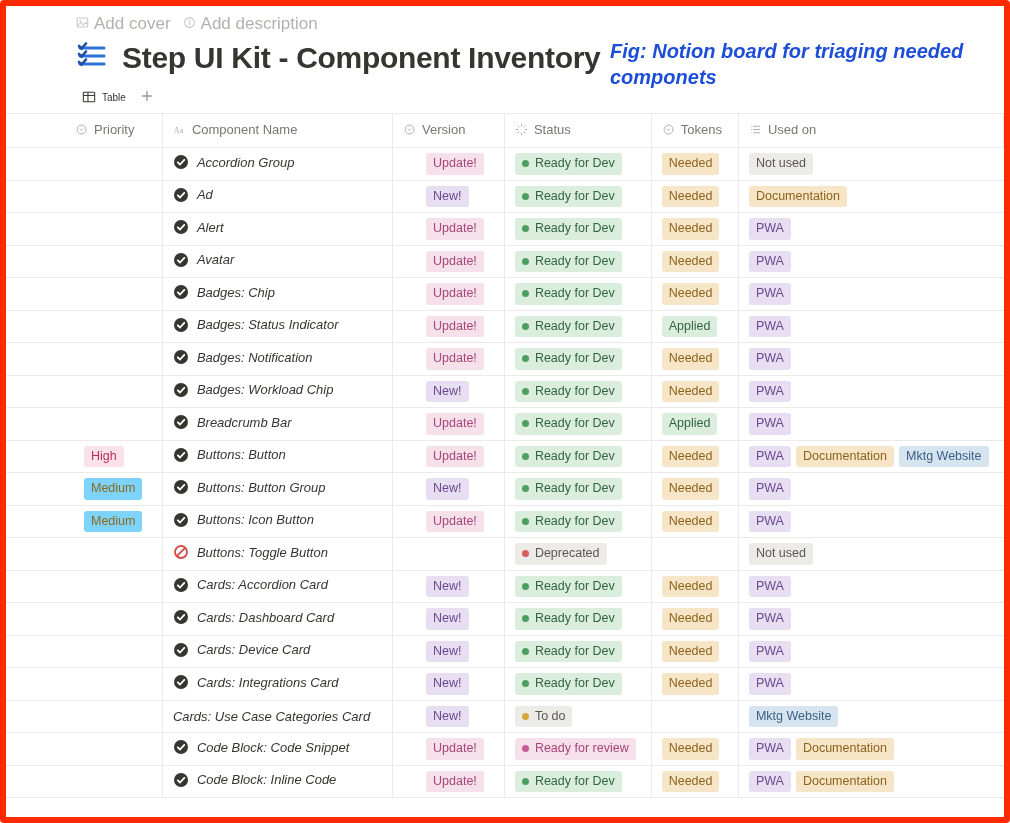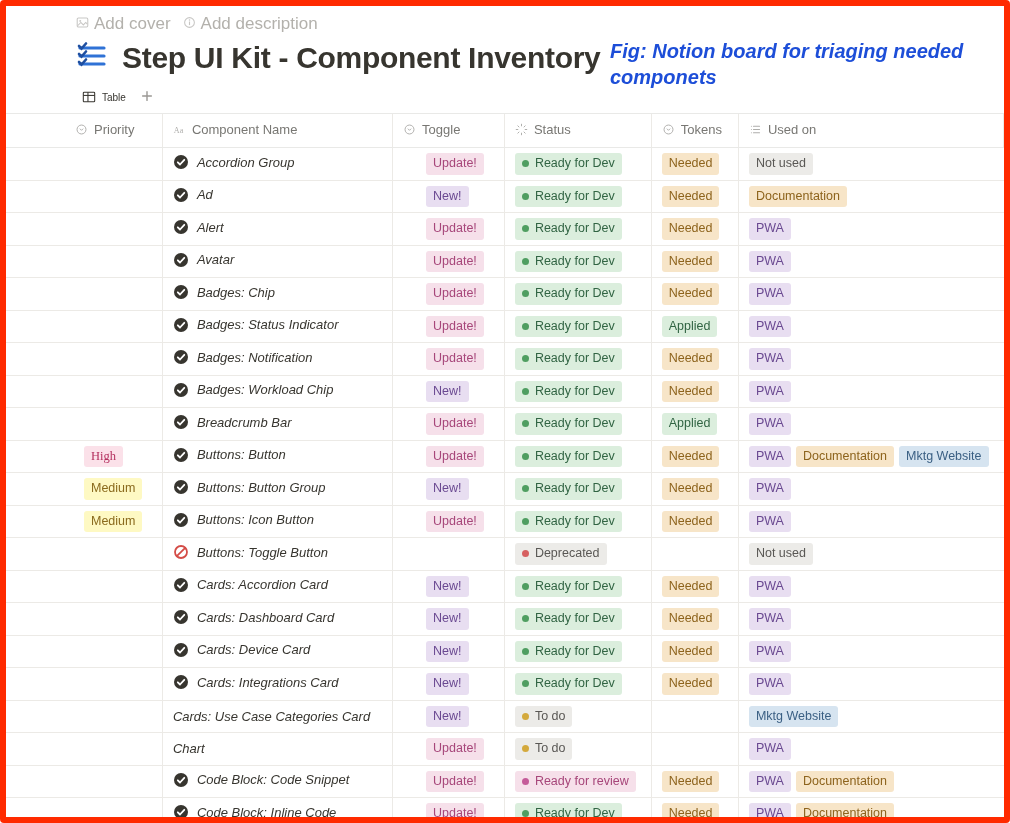--- a/index.html
+++ b/index.html
@@ -107,22 +107,22 @@
     display:inline-flex; align-items:center;
     font-size: 12.5px;
     border-radius: 3px;
     padding: 2px 7px;
     line-height: 1.4;
     margin-right: 5px;
   }
   .dot { width:7px; height:7px; border-radius:50%; margin-right:6px; display:inline-block; }
 
   
-  .pill-red    { background:#fbe1e9; color:#b4305f;font-family:Liberation Serif, serif; }
-  .pill-yellow { background:#fef9c3; color:#8a6a1d; }
+  .pill-red    { background:#fbe1e9; color:#b4305f; }
+  .pill-yellow { background:#7dd3fc; color:#8a6a1d; }
   .pill-purple { background:#e8def1; color:#6a4991; }
   .pill-blue   { background:#d6e4f0; color:#3a5f83; }
   .pill-lgrey  { background:#ecebe8; color:#595754; }
   .pill-green  { background:#dbeedd; color:#316443; }
   .pill-lpink  { background:#f6e0ea; color:#a7467a; }
   .pill-orange { background:#f7e5c8; color:#8d631c; }
 
   .dot-green  { background:#4f9e61; }
   .dot-yellow { background:#d4a93c; }
   .dot-red    { background:#d66060; }
@@ -212,21 +212,21 @@
             <svg viewBox="0 0 16 16">
                   <text x="1" y="12" font-size="10" fill="#787773" font-family="serif">Aa</text>
                 </svg>
             <span>Component Name</span>
               </span></th>
           <th><span class="col-inner">
             <svg viewBox="0 0 16 16">
                   <circle cx="8" cy="8" r="5.5" fill="none" stroke="#787773" stroke-width="1.2"></circle>
                   <polyline points="6,7 8,9 10,7" fill="none" stroke="#787773" stroke-width="1.2"></polyline>
                 </svg>
-            <span>Toggle</span>
+            <span>Version</span>
               </span></th>
           <th><span class="col-inner">
             <svg viewBox="0 0 16 16">
                   <g stroke="#787773" stroke-width="1.2" stroke-linecap="round">
                     <line x1="8" y1="1.5" x2="8" y2="3.5"></line>
                     <line x1="8" y1="12.5" x2="8" y2="14.5"></line>
                     <line x1="1.5" y1="8" x2="3.5" y2="8"></line>
                     <line x1="12.5" y1="8" x2="14.5" y2="8"></line>
                     <line x1="3.5" y1="3.5" x2="4.9" y2="4.9"></line>
                     <line x1="11.1" y1="11.1" x2="12.5" y2="12.5"></line>
@@ -503,30 +503,20 @@
                 <span>Cards: Use Case Categories Card</span>
               </span></td>
             <td><span class="pill pill-purple">New!</span></td>
             <td><span class="pill pill-lgrey"><span class="dot dot-yellow"></span>To do</span></td>
             <td></td>
             <td><span class="pill pill-blue">Mktg Website</span></td>
           </tr>
           <tr>
             <td></td>
             <td><span class="name-cell">
-                <span>Chart</span>
-              </span></td>
-            <td><span class="pill pill-lpink">Update!</span></td>
-            <td><span class="pill pill-lgrey"><span class="dot dot-yellow"></span>To do</span></td>
-            <td></td>
-            <td><span class="pill pill-purple">PWA</span></td>
-          </tr>
-          <tr>
-            <td></td>
-            <td><span class="name-cell">
                 <svg class="row-icon icon-check" viewBox="0 0 16 16">
                   <circle cx="8" cy="8" r="7" fill="#37352f"></circle>
                   <path d="M4.8 8.3 L7 10.5 L11.3 5.8" fill="none" stroke="#fff" stroke-width="1.8" stroke-linecap="round" stroke-linejoin="round"></path>
                 </svg>
                 <span>Code Block: Code Snippet</span>
               </span></td>
             <td><span class="pill pill-lpink">Update!</span></td>
             <td><span class="pill pill-lpink"><span class="dot dot-pink"></span>Ready for review</span></td>
             <td><span class="pill pill-orange">Needed</span></td>
             <td><span class="pill pill-purple">PWA</span><span class="pill pill-orange">Documentation</span></td>

